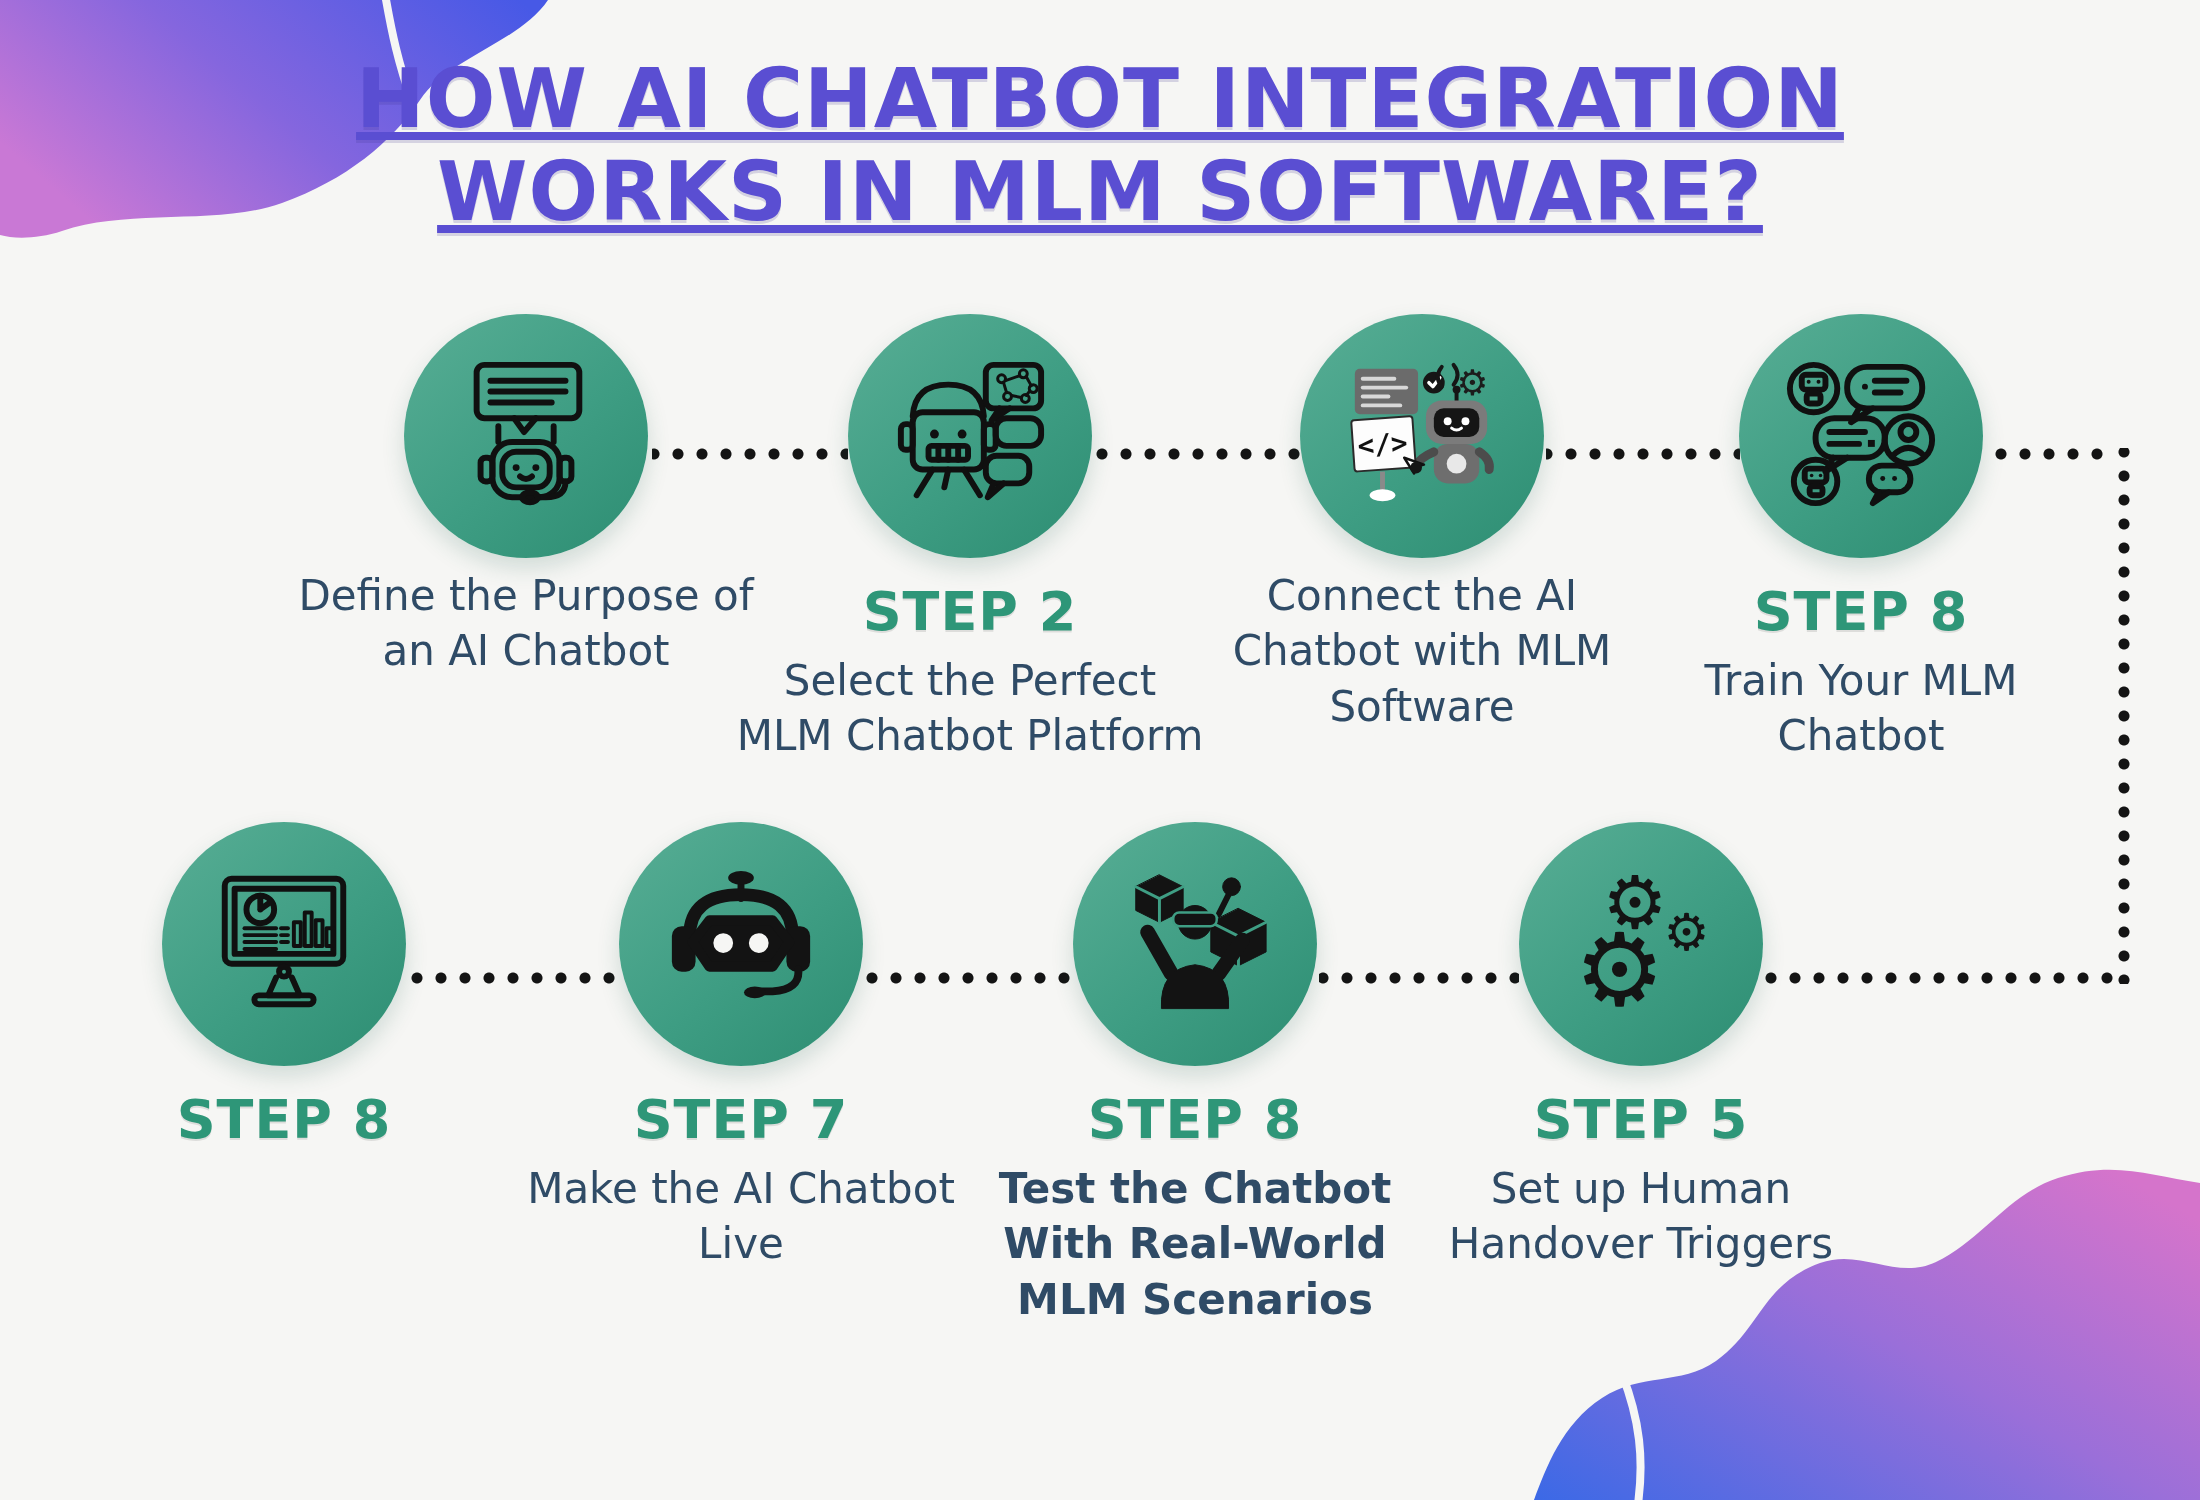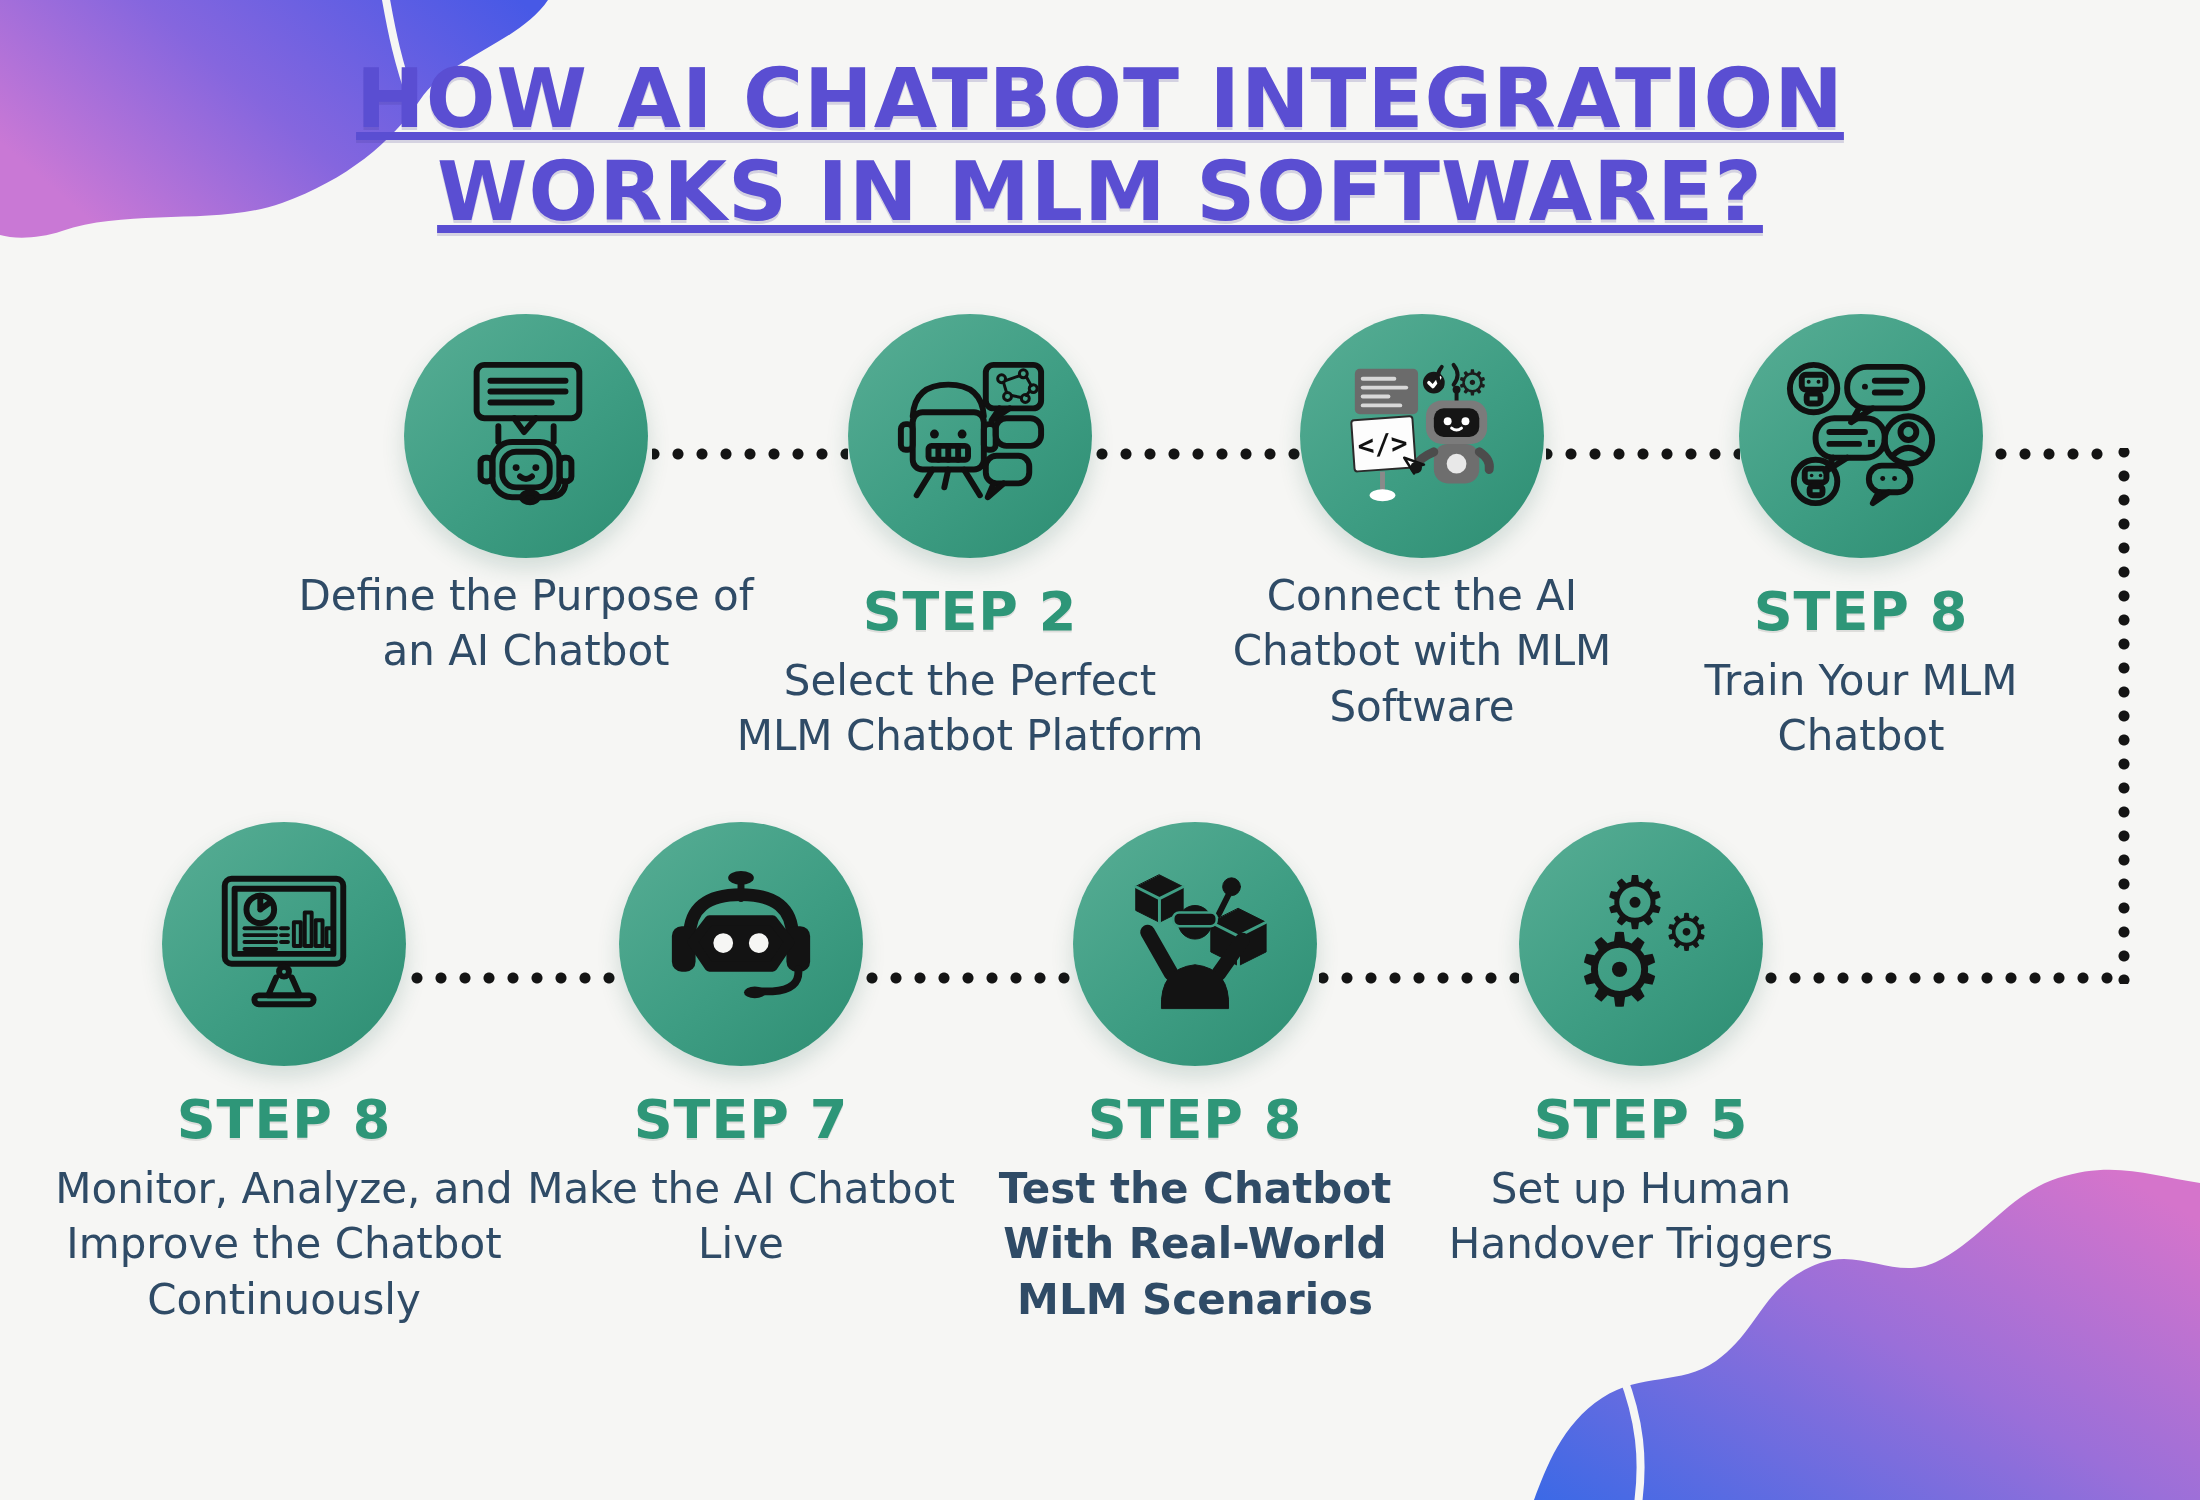--- a/index.html
+++ b/index.html
@@ -233,21 +233,20 @@
               <rect x="112" y="56" width="7" height="26"></rect>
               <rect x="123" y="64" width="7" height="18"></rect>
           </g>
           <circle cx="80" cy="108" r="5"></circle>
           <path d="M72,114 L64,132 H96 L88,114"></path>
           <rect x="50" y="132" width="60" height="9" rx="4.5"></rect>
         </g>
       </svg>
     </div>
     <div class="step-label">STEP 8</div>
-    <div class="step-desc" style="max-width:500px;">Monitor, Analyze, and Improve the Chatbot Continuously</div>
   </div>
 
   <div class="step" style="left:481px;top:822px;">
     <div class="circle">
       <svg viewBox="0 0 160 160">
         <g fill="#131313" stroke-linecap="round" stroke-linejoin="round">
           <line x1="80" y1="16" x2="80" y2="34" stroke="#131313" stroke-width="7"></line>
           <ellipse cx="80" cy="13" rx="13" ry="7"></ellipse>
           <path d="M28,72 q0,-42 52,-42 q52,0 52,42" fill="none" stroke="#131313" stroke-width="13"></path>
           <rect x="10" y="62" width="24" height="46" rx="10"></rect>

